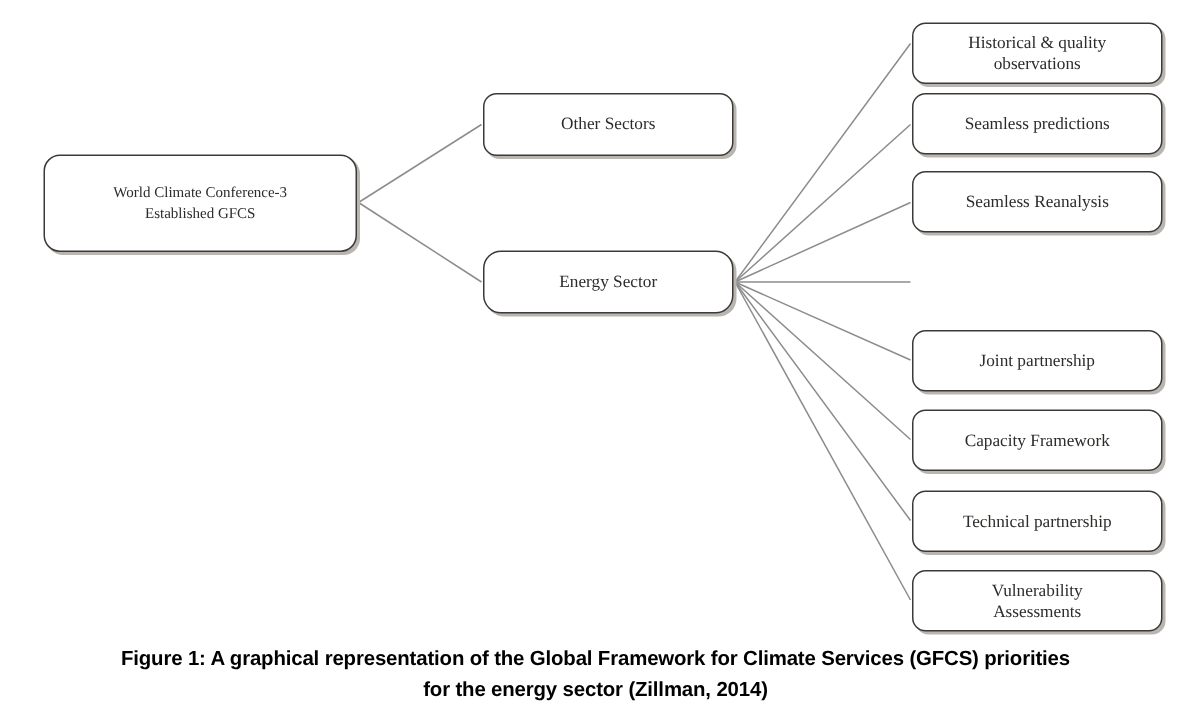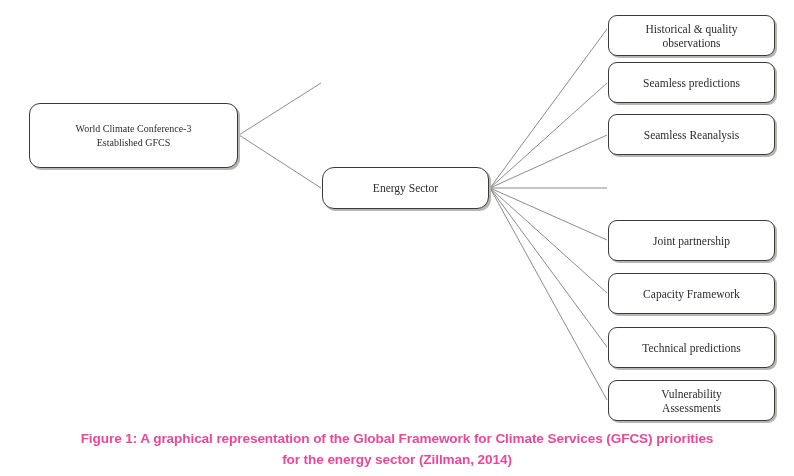--- a/index.html
+++ b/index.html
@@ -67,21 +67,21 @@
   .caption {
     position: absolute;
     left: 0;
     top: 428px;
     width: 794px;
     text-align: center;
     font-family: "Liberation Sans", "DejaVu Sans", sans-serif;
     font-weight: bold;
     font-size: 13.6px;
     line-height: 21px;
-    color: #ec4899;
+    color: #000000;
     letter-spacing: -0.1px;
   }
 </style>
 </head>
 <body>
 
 <div id="page">
 
   <svg id="edges" viewBox="0 0 794 476" width="794" height="476">
     <g stroke="#8c8c8c" stroke-width="1" fill="none">
@@ -99,20 +99,23 @@
     </g>
   </svg>
 
   <div class="node node-root">
     <span>
         <span>World Climate Conference-3</span>
         <span>Established GFCS</span>
       </span>
   </div>
 
+  <div class="node node-mid node-mid-1">
+    <span>Other Sectors</span>
+  </div>
 
   <div class="node node-mid node-mid-2">
     <span>Energy Sector</span>
   </div>
 
   <div class="node node-leaf" style="top:15px">
     <span>
         <span>Historical &amp; quality</span>
         <span>observations</span>
       </span>
@@ -129,21 +132,21 @@
 
   <div class="node node-leaf" style="top:220px">
     <span>Joint partnership</span>
   </div>
 
   <div class="node node-leaf" style="top:273px">
     <span>Capacity Framework</span>
   </div>
 
   <div class="node node-leaf" style="top:327px">
-    <span>Technical  predictions</span>
+    <span>Technical  partnership</span>
   </div>
 
   <div class="node node-leaf" style="top:380px">
     <span>
         <span>Vulnerability</span>
         <span>Assessments</span>
       </span>
   </div>
 
   <div class="caption">

